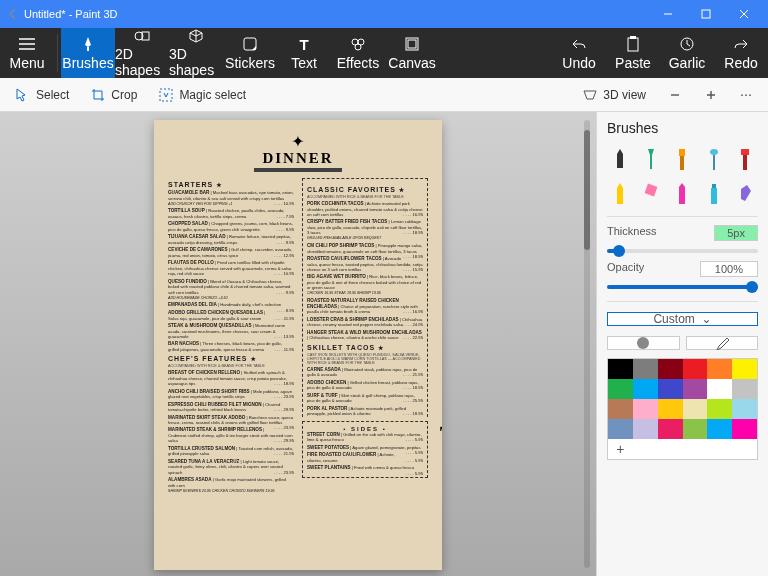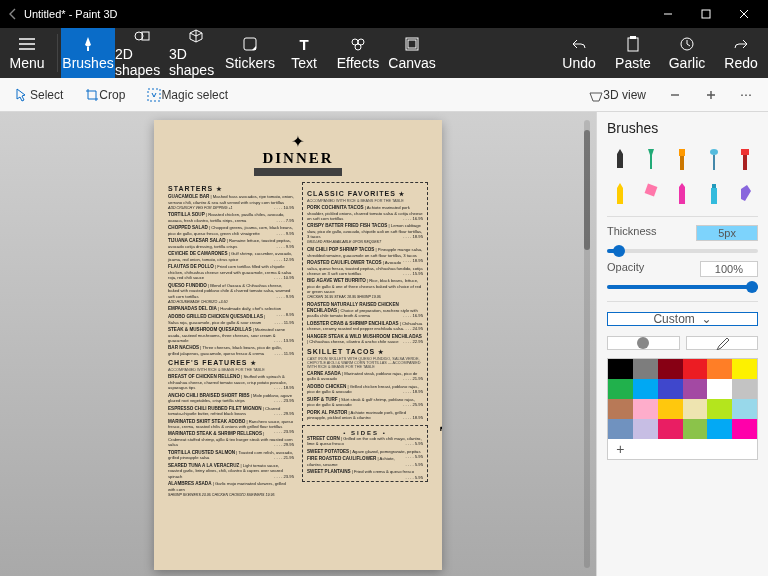--- a/index.html
+++ b/index.html
@@ -1,28 +1,28 @@
 <!DOCTYPE html>
 <html><head>
 <meta charset="utf-8">
 <style>
 *{margin:0;padding:0;box-sizing:border-box;font-family:"Segoe UI",Arial,sans-serif;-webkit-font-smoothing:antialiased}
 body{width:768px;height:576px;overflow:hidden;background:#f0f0f0}
-.tb{height:28px;background:#000000;display:flex;align-items:center;color:#fff;font-size:11px;padding:0 6px}
+.tb{height:28px;background:#3b82f6;display:flex;align-items:center;color:#fff;font-size:11px;padding:0 6px}
 .tb .title{margin-left:4px;flex:1}
 .tb .wc{display:flex;gap:2px}
 .tb .wcb{width:36px;height:28px;display:flex;align-items:center;justify-content:center;cursor:pointer}
 .rb{height:50px;background:#2b2b2b;display:flex}
 .rt{width:54px;display:flex;flex-direction:column;align-items:center;justify-content:center;color:#fff;gap:2px;cursor:pointer}
 .rt.active{background:#0a6cc8}
 .rt .ic{height:18px;display:flex;align-items:center;font-size:16px}
 .rt .lbl{font-size:14px}
 .rt.sep{width:1px;background:#444;margin:6px 3px}
 .sb{height:34px;background:#f8f8f8;border-bottom:1px solid #d8d8d8;display:flex;align-items:center;padding:0 8px;gap:6px}
-.sbtn{display:flex;align-items:flex-end;padding:4px 8px;font-size:12px;color:#333;cursor:pointer}
+.sbtn{display:flex;align-items:center;gap:6px;padding:4px 8px;font-size:12px;color:#333;cursor:pointer}
 .sbtn .si{width:14px;text-align:center}
 .sspacer{flex:1}
 .sbtn.dim{color:#aaa}
 .main{display:flex;height:464px}
 .cv{flex:1;background:linear-gradient(#d0d0d0,#a9a9a9);position:relative;display:flex;align-items:flex-start;justify-content:center;padding-top:8px}
 .doc{width:288px;height:450px;background:#e5d5b8;box-shadow:0 3px 10px rgba(0,0,0,.3);padding:12px 14px;overflow:hidden;position:relative}
 .scrim{position:absolute;right:6px;top:8px;bottom:8px;width:6px;background:rgba(0,0,0,.12);border-radius:3px}
 .scrim .th{position:absolute;left:0;top:10px;width:6px;height:120px;background:rgba(0,0,0,.35);border-radius:3px}
 .cursor{position:absolute;right:-8px;top:302px;font-size:14px;color:#000}
 .pnl{width:172px;background:#f6f6f6;border-left:1px solid #d8d8d8;padding:8px 10px;display:flex;flex-direction:column;gap:8px}
@@ -35,21 +35,21 @@
 .slider .knob{position:absolute;top:-4px;width:12px;height:12px;background:#0a6cc8;border-radius:50%}
 .mat{display:flex;gap:6px;justify-content:space-between;margin-top:2px}
 .mat .mb{flex:1;height:14px;border:1px solid #ccc;background:#fff;display:flex;align-items:center;justify-content:center;cursor:pointer;font-size:12px;color:#555}
 .mat .mb.sel{border-color:#0a6cc8}
 .pal{display:grid;grid-template-columns:repeat(6,1fr);gap:0;border:1px solid #ccc}
 .pc{height:20px;cursor:pointer}
 .addc{grid-column:span 1;background:#fff;display:flex;align-items:center;justify-content:center;font-size:14px;color:#555}
 
 .m-hdr{text-align:center;margin-bottom:6px}
 .m-hdr .orn{display:flex;justify-content:center;gap:2px;margin-bottom:-2px}
-.m-hdr .dn{font-family:Georgia,serif;font-weight:bold;font-size:15px;letter-spacing:2px;border-bottom:8px solid #404040;display:inline-block;padding:0 8px 1px}
+.m-hdr .dn{font-family:Georgia,serif;font-weight:bold;font-size:15px;letter-spacing:2px;border-bottom:4px solid #404040;display:inline-block;padding:0 8px 1px}
 .m-cols{display:flex;gap:8px;font-size:4.2px;color:#1a1a1a;font-family:Georgia,serif}
 .m-col{flex:1}
 .m-sec{font-weight:bold;font-size:7px;letter-spacing:1px;margin:3px 0 2px;display:flex;align-items:center;gap:3px}
 .m-sec .star{font-size:6px}
 .m-sub{font-size:3.8px;margin-bottom:2px;color:#444}
 .m-it{margin-bottom:2px;line-height:1.25}
 .m-it b{font-size:4.6px}
 .m-it .pr{float:right}
 .m-box{border:1px dashed #333;padding:4px;margin-top:4px}
 .m-box-h{text-align:center;font-weight:bold;font-size:6px;letter-spacing:2px}
@@ -382,21 +382,21 @@
         </div>
       <div class="br-c">
           <svg width="14" height="22">
             <path d="M3 6l6-4 4 6-6 10-4-2z" fill="#86d"></path>
           </svg>
         </div>
     </div>
     <div style="height:1px;background:#ddd"></div>
     <div class="sl-row">
         <span>Thickness</span>
-        <span style="border:1px solid #ccc;padding:1px 21px;background:#7dd3fc">5px</span>
+        <span style="border:1px solid #ccc;padding:1px 12px;background:#86efac">5px</span>
       </div>
     <div class="slider">
         <div class="fill" style="width:6%"></div>
         <div class="knob" style="left:4%"></div>
       </div>
     <div class="sl-row">
         <span>Opacity</span>
         <span style="border:1px solid #ccc;padding:1px 14px;background:#fff">100%</span>
       </div>
     <div class="slider">

